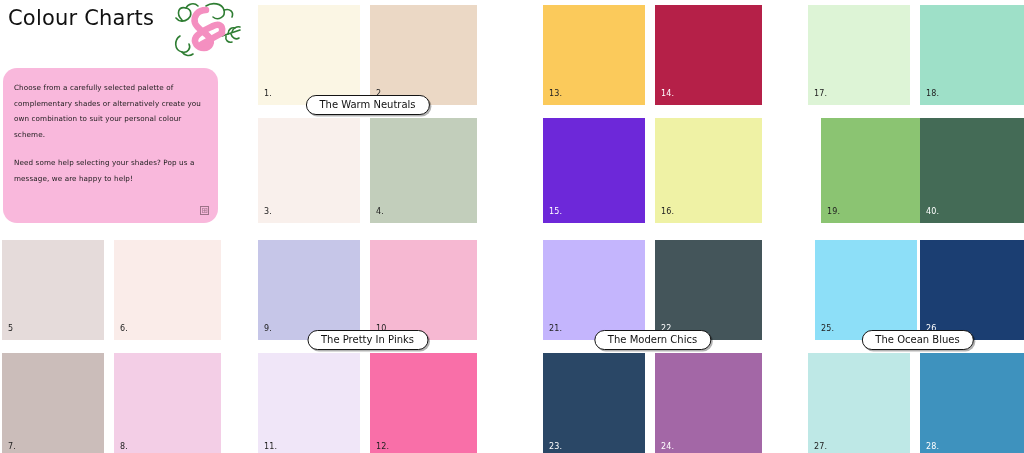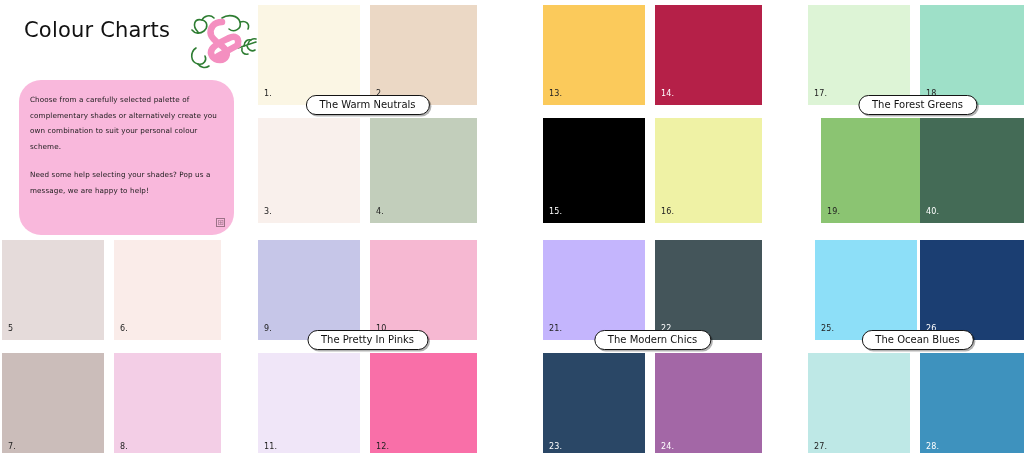--- a/index.html
+++ b/index.html
@@ -17,24 +17,23 @@
     position: relative;
     width: 1024px;
     height: 453px;
     background: #ffffff;
   }
 
   
   .intro-block {
     position: absolute;
     left: 0px;
-    top: 12px;
+    top: 0px;
     width: 230px;
     height: 228px;
-    margin-left: 16px;
   }
 
   .page-title {
     position: absolute;
     left: 8px;
     top: 6px;
     font-size: 21px;
     letter-spacing: 0.2px;
     color: #111111;
     font-family: "DejaVu Sans", sans-serif;
@@ -50,21 +49,21 @@
     height: 58px;
   }
 
   .info-card {
     position: absolute;
     left: 3px;
     top: 68px;
     width: 215px;
     height: 155px;
     background: #F9B8DC;
-    border-radius: 22px;
+    border-radius: 14px;
   }
 
   .info-card p {
     font-size: 7.2px;
     line-height: 15.5px;
     color: #1a1a1a;
     font-family: "DejaVu Sans", sans-serif;
     letter-spacing: 0.1px;
   }
 
@@ -209,21 +208,21 @@
         <div class="palette-label">The Warm Neutrals</div>
       </div>
       <div class="palette" id="palette-1">
         <div class="swatch-grid">
           <div class="swatch" style="background: rgb(251, 202, 91);">
             <span class="swatch-num">13.</span>
           </div>
           <div class="swatch dark" style="background: rgb(181, 32, 72);">
             <span class="swatch-num">14.</span>
           </div>
-          <div class="swatch dark" style="background: #000000;">
+          <div class="swatch dark" style="background: #6d28d9;">
             <span class="swatch-num">15.</span>
           </div>
           <div class="swatch" style="background: rgb(239, 242, 165);">
             <span class="swatch-num">16.</span>
           </div>
         </div>
       </div>
       <div class="palette" id="palette-2">
         <div class="swatch-grid">
           <div class="swatch" style="background: rgb(221, 244, 214);">
@@ -232,21 +231,20 @@
           <div class="swatch" style="background: rgb(158, 224, 200);">
             <span class="swatch-num">18.</span>
           </div>
           <div class="swatch" style="background: rgb(139, 196, 114); margin-left: 13px;">
             <span class="swatch-num">19.</span>
           </div>
           <div class="swatch dark" style="background: rgb(68, 107, 86);">
             <span class="swatch-num">40.</span>
           </div>
         </div>
-        <div class="palette-label">The Forest Greens</div>
       </div>
       <div class="palette" id="palette-3">
         <div class="swatch-grid">
           <div class="swatch" style="background: rgb(229, 219, 218);">
             <span class="swatch-num">5</span>
           </div>
           <div class="swatch" style="background: rgb(250, 236, 233);">
             <span class="swatch-num">6.</span>
           </div>
           <div class="swatch" style="background: rgb(203, 189, 186);">

